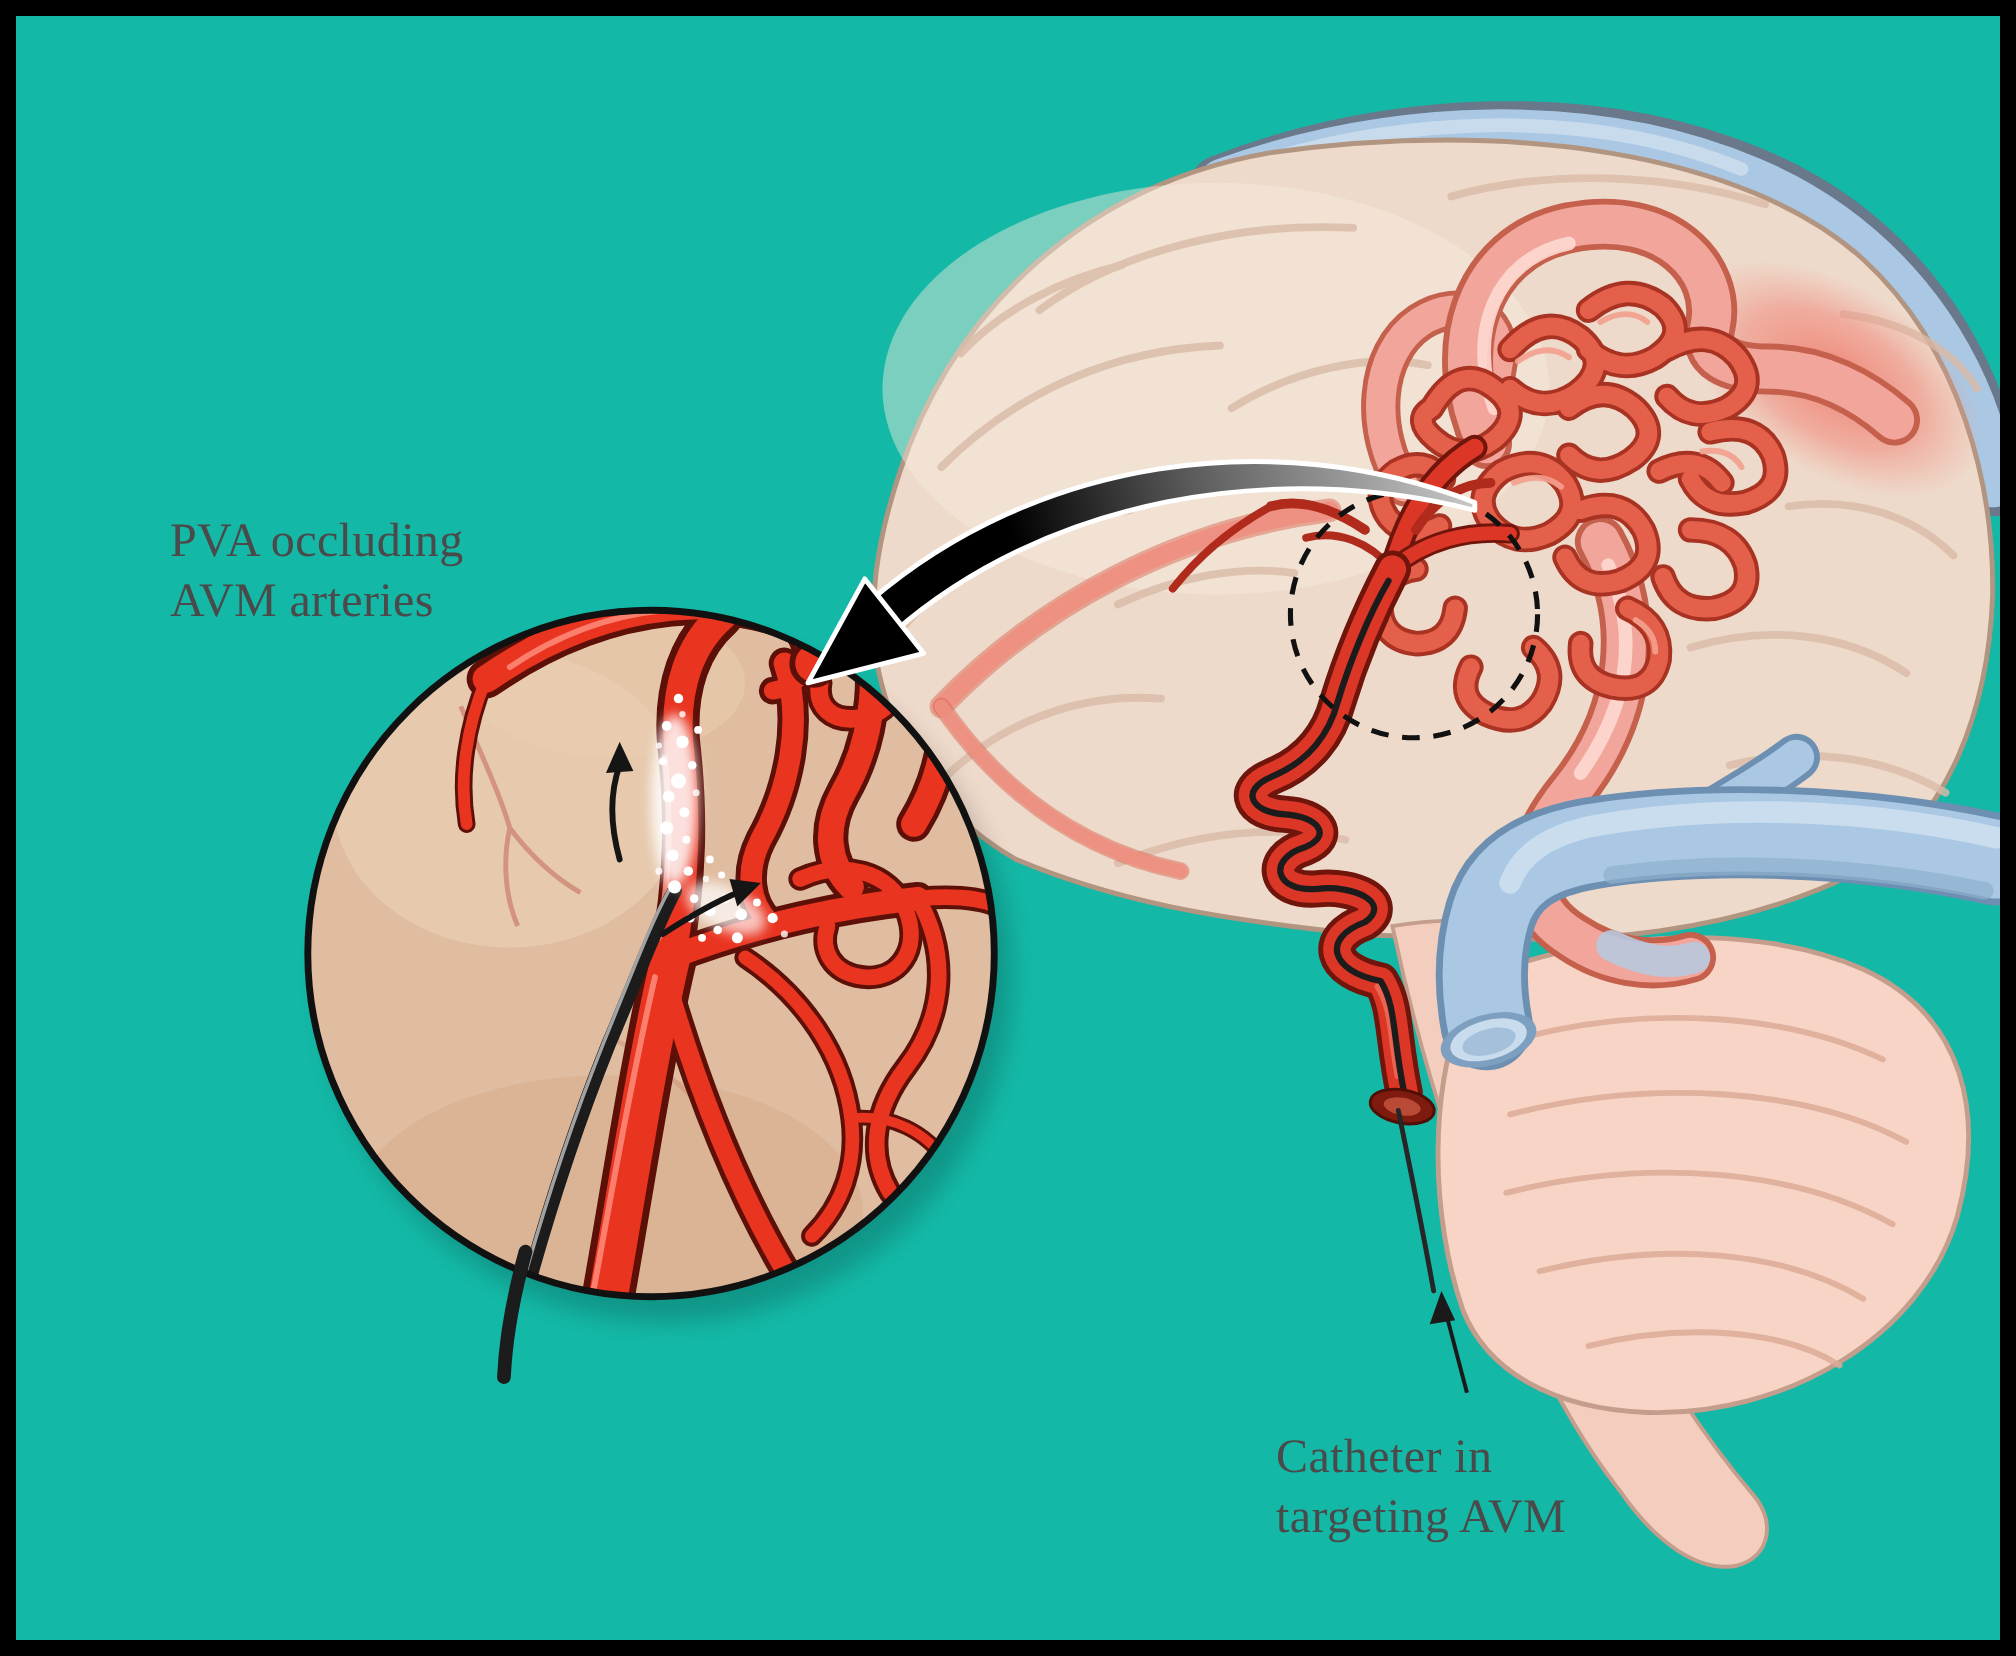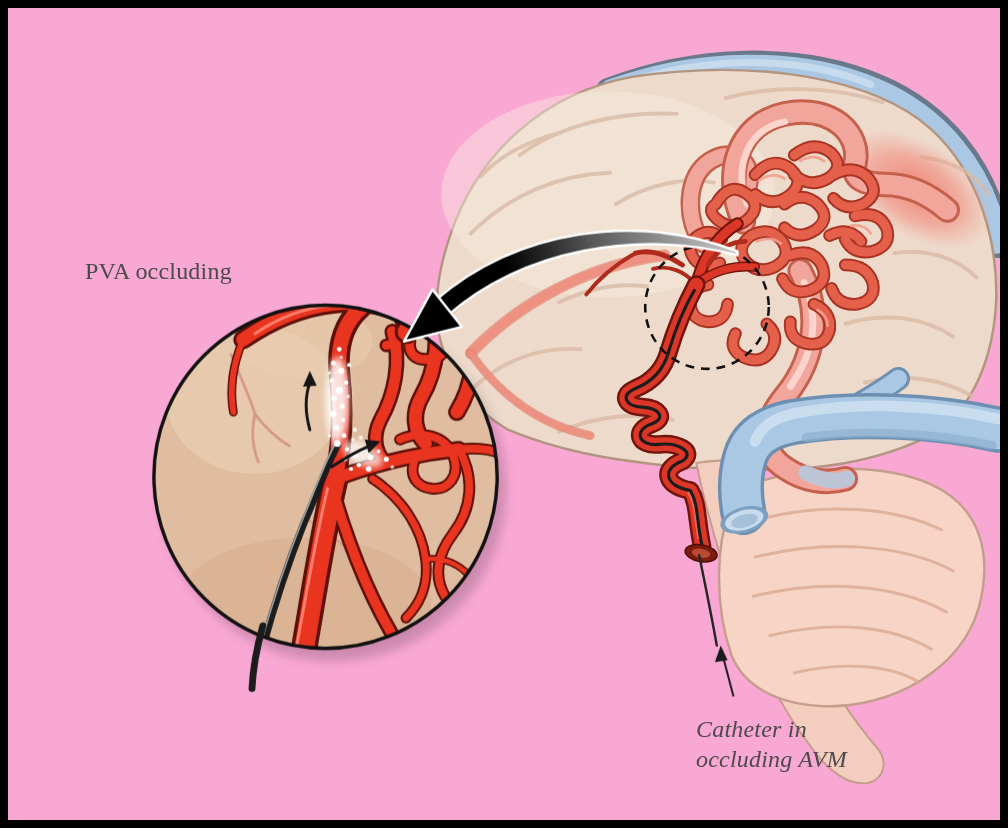--- a/index.html
+++ b/index.html
@@ -1,36 +1,36 @@
 <!DOCTYPE html>
 <html><head>
 <meta charset="utf-8">
 <style>
   html,body{margin:0;padding:0;background:#ffffff;}
   .canvas{
     position:relative;
     width:1008px;height:828px;
     box-sizing:border-box;
     border:8px solid #000;
-    background:#f9a8d4;
+    background:#14b8a6;
     overflow:hidden;
     font-family:"Liberation Serif", serif;
   }
   .art{position:absolute;left:0;top:0;width:100%;height:100%;}
   .label{
     position:absolute;
     color:#4a4a4a;
     font-size:24px;
     line-height:30px;
     letter-spacing:0.2px;
     white-space:nowrap;
     user-select:none;
   }
   .label-pva{left:77px;top:248px;}
-  .label-catheter{left:688px;top:706px;font-style:italic;}
+  .label-catheter{left:630px;top:706px;}
 </style>
 </head>
 <body>
 
 <div class="canvas">
 
 <svg class="art" viewBox="0 0 1008 828" aria-hidden="true">
   <defs>
     <clipPath id="insetClip">
           <circle cx="322" cy="478" r="175"></circle>
@@ -359,19 +359,20 @@
   </g>
 
   <g stroke="#1a1a1a" fill="#1a1a1a">
     <path d="M 738 702 L 728 664" fill="none" stroke-width="2"></path>
     <path d="M 725 650 L 719 667 L 732 665 Z" stroke="none"></path>
   </g>
 </svg>
 
 <div class="label label-pva">
   <div>PVA occluding</div>
+  <div>AVM arteries</div>
 </div>
 <div class="label label-catheter">
   <div>Catheter in</div>
-  <div>occluding AVM</div>
+  <div>targeting AVM</div>
 </div>
 
 </div>
 
 </body></html>

